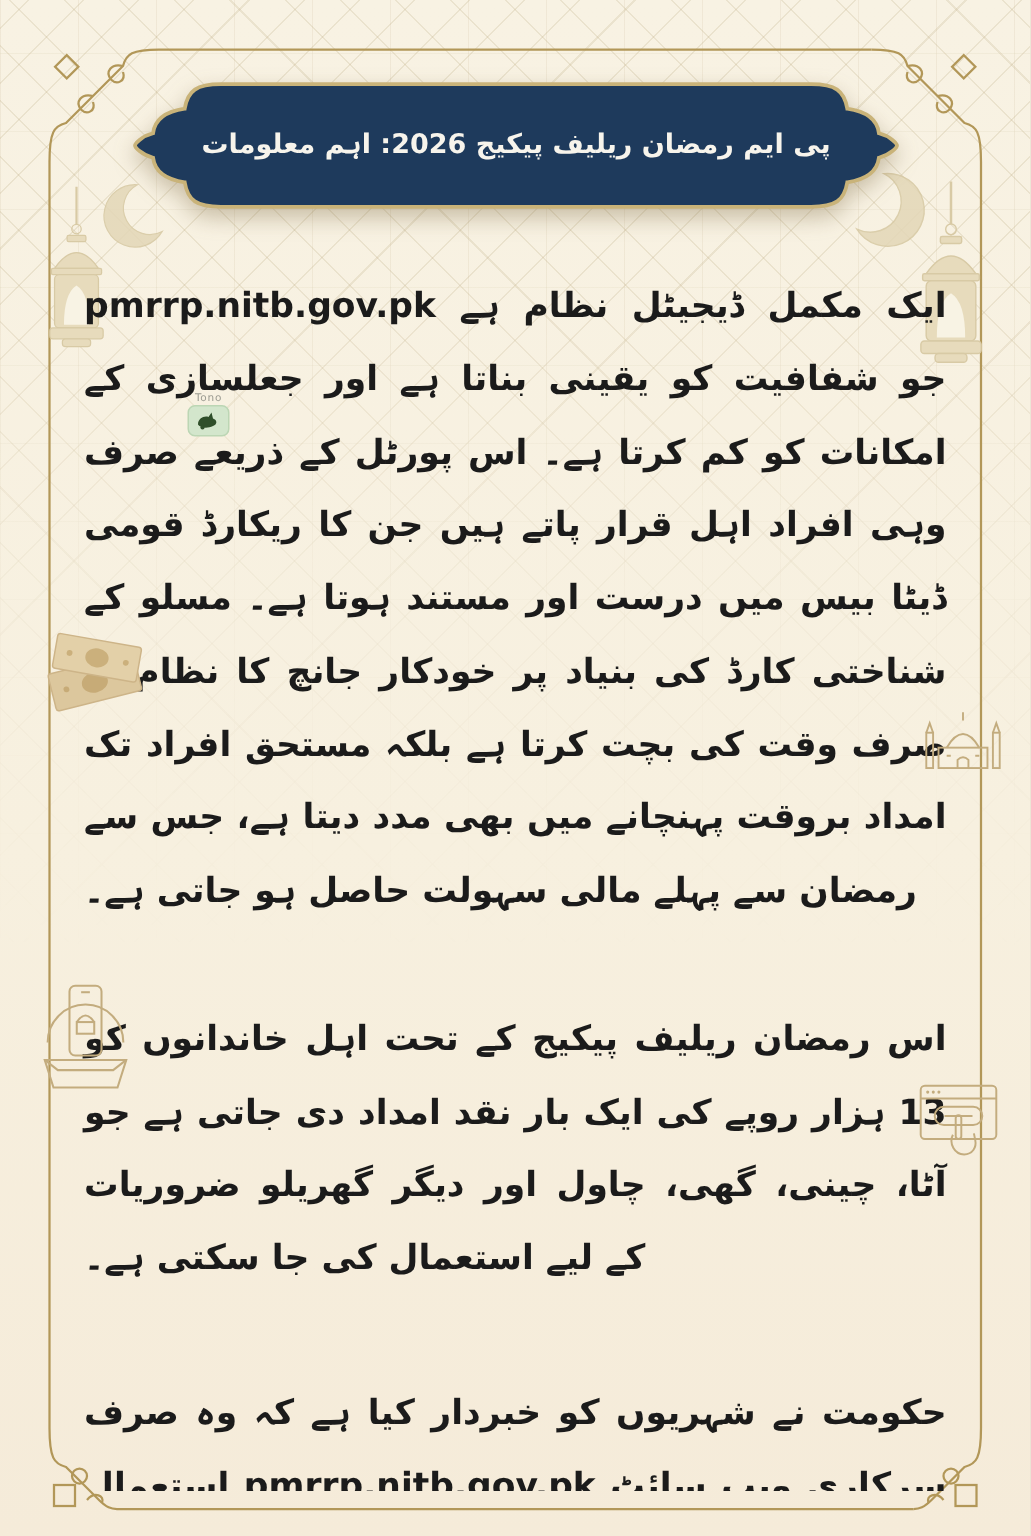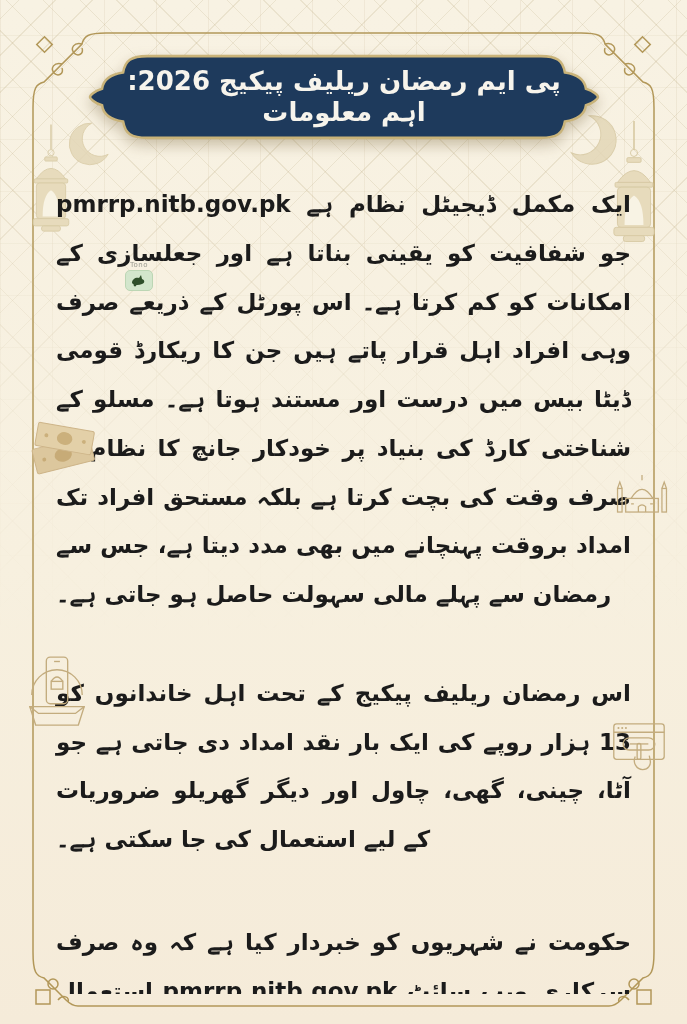--- a/index.html
+++ b/index.html
@@ -24,21 +24,21 @@
   }
 
   .frame { position:absolute; inset:0; pointer-events:none; }
 
   
   .banner { position:absolute; left:87px; top:50px; width:514px; height:94px;
             filter:drop-shadow(0 6px 7px rgba(115,95,55,.35)); }
   .banner svg { position:absolute; inset:0; width:100%; height:100%; }
   .banner h1 {
     position:absolute; inset:6px 26px; margin:0; display:flex; align-items:center; justify-content:center;
-    direction:rtl; color:#f7f4ec; font-size:26px; font-weight:bold; text-align:center; line-height:1.2;
+    direction:rtl; color:#f7f4ec; font-size:18px; font-weight:bold; text-align:center; line-height:1.2;
     font-family:"DejaVu Sans", sans-serif;
   }
 
   
   .deco { position:absolute; pointer-events:none; }
   .lantern-left  { left:28px;  top:116px; width:46px;  height:132px; }
   .lantern-right { left:608px; top:108px; width:52px;  height:156px; }
   .crescent-left  { left:66px;  top:120px; width:48px; height:48px; transform:rotate(-28deg); opacity:.85; }
   .crescent-right { left:564px; top:112px; width:56px; height:56px; transform:rotate(206deg); opacity:.85; }
 

